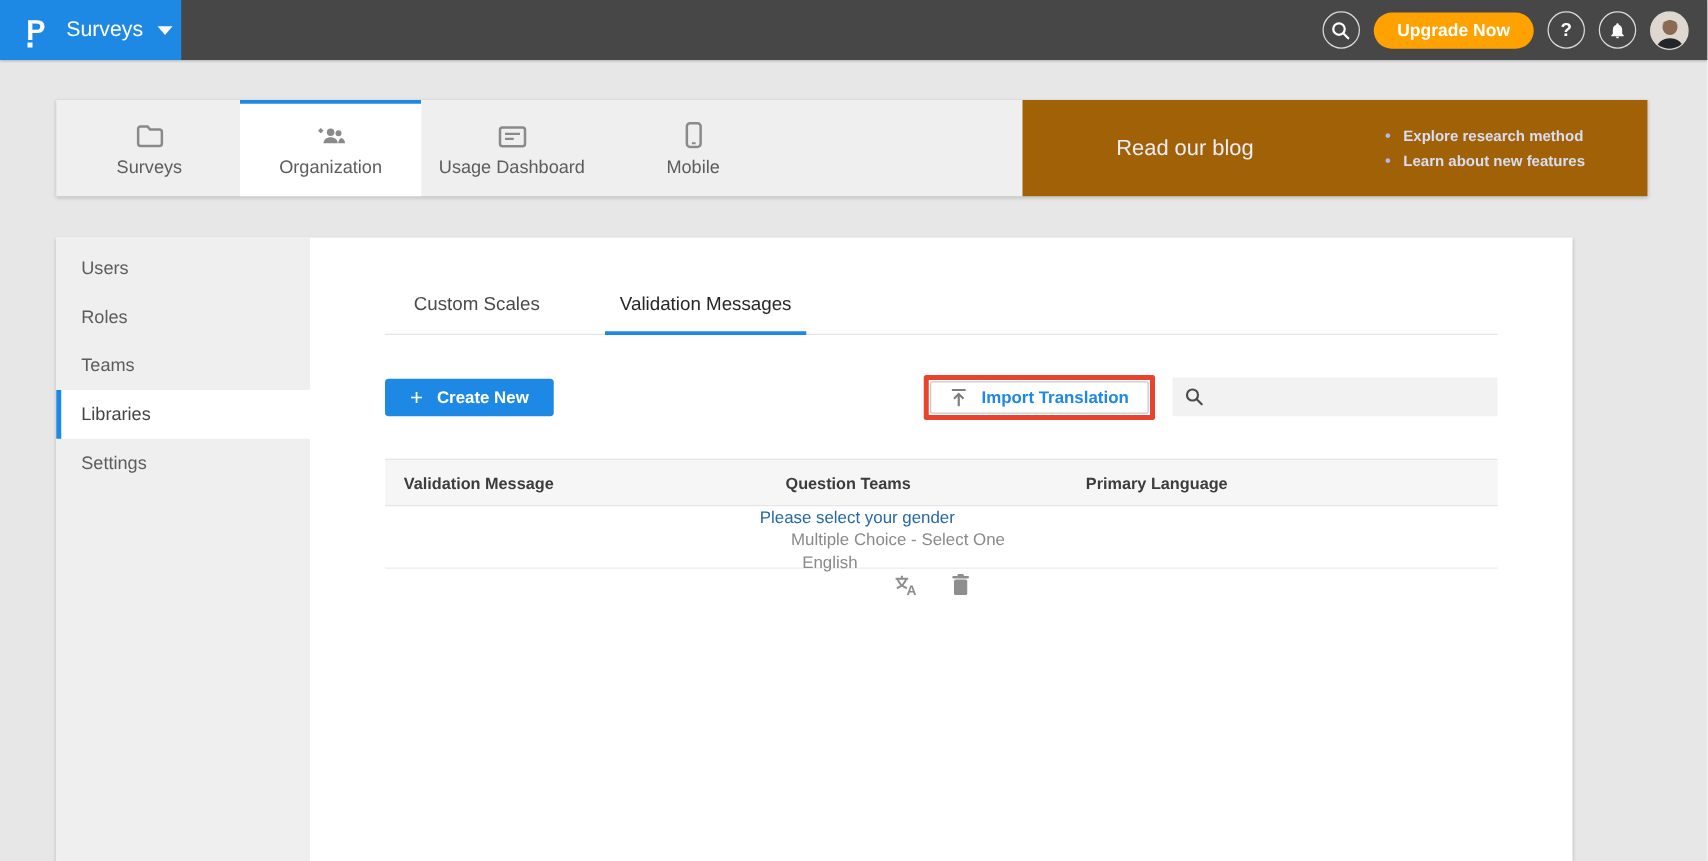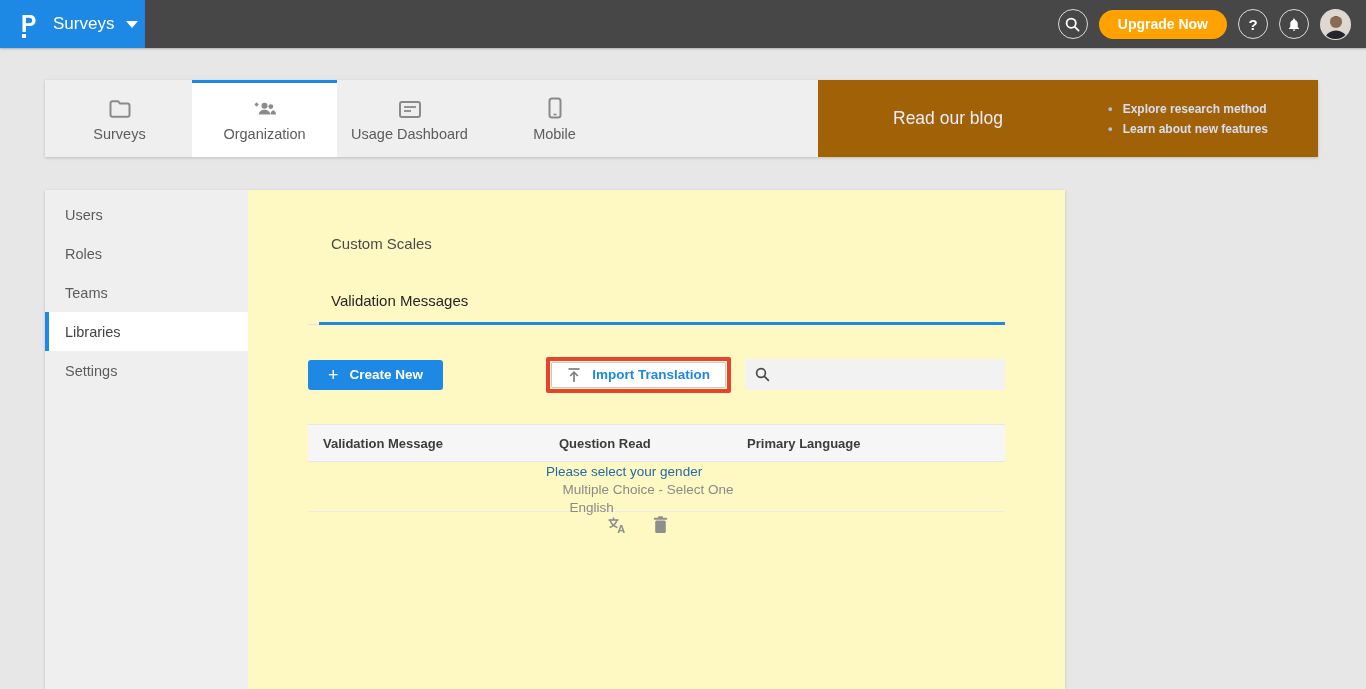--- a/index.html
+++ b/index.html
@@ -33,30 +33,30 @@
   .nav-tab .nicon { color:#8a8a8a; height:24px; display:flex; align-items:flex-end; }
   .nav-tab.active { background:#fff; box-shadow:inset 0 3px 0 #1e88e5; }
   .nav-tab-label { font-size:14.5px; }
   .banner { margin-left:auto; width:500px; height:77px; background:#a16207; display:flex; align-items:center; cursor:pointer; }
   .banner-title { color:#e9edf9; font-size:17.5px; margin-left:75px; white-space:nowrap; }
   .banner-bullets { margin-left:auto; margin-right:50px; list-style:none; }
   .banner-bullets li { color:#d7def4; font-size:12px; font-weight:bold; line-height:20px; white-space:nowrap; display:flex; align-items:center; }
   .banner-bullets li::before { content:"•"; color:#aebbe8; margin-right:10px; font-size:13px; }
 
   
-  .content-card { position:absolute; left:45px; top:190px; width:1020px; height:499px; background:#fef9c3; box-shadow:0 1px 3px rgba(0,0,0,.18); display:flex; }
+  .content-card { position:absolute; left:45px; top:190px; width:1213px; height:499px; background:#ffffff; box-shadow:0 1px 3px rgba(0,0,0,.18); display:flex; }
   .side-nav { width:203px; background:#efeff0; flex:0 0 auto; padding-top:5px; }
   .side-item { height:39px; display:flex; align-items:center; padding-left:20px; font-size:14.5px; color:#5c5c5c; cursor:pointer; position:relative; }
   .side-item.active { background:#fff; color:#444; }
   .side-item.active::before { content:""; position:absolute; left:0; top:0; width:4px; height:39px; background:#1e88e5; }
 
   .main { flex:1; padding:0 60px; }
 
   
-  .ctabs { margin-top:45px; border-bottom:1px solid #e3e3e3; display:flex; gap:25px; padding-left:11px;flex-direction:column; }
+  .ctabs { margin-top:45px; border-bottom:1px solid #e3e3e3; display:flex; gap:40px; padding-left:11px; }
   .ctab { font-size:15px; color:#4a4a4a; padding:0 12px 13px 12px; cursor:pointer; border-bottom:3px solid transparent; margin-bottom:-1px; }
   .ctab.active { color:#262626; font-weight:normal; border-bottom-color:#1e88e5; }
 
   
   .toolbar { margin-top:31px; display:flex; align-items:center; height:37px; }
   .create-btn { height:30px; padding:0 20px; background:#1e88e5; color:#fff; border:none; border-radius:3px; font-size:13.5px; font-weight:bold; font-family:"Liberation Sans",sans-serif; display:flex; align-items:center; gap:11px; cursor:pointer; }
   .create-btn .plus { font-size:18px; font-weight:normal; line-height:1; }
   .import-wrap { margin-left:auto; border:4px solid #e8432d; border-radius:2px; padding:1px; }
   .import-btn { height:26px; background:#fff; border:1px solid #c9c9c9; border-radius:2px; padding:0 15px; display:flex; align-items:center; gap:11px; color:#1e88e5; font-size:13.5px; font-weight:bold; font-family:"Liberation Sans",sans-serif; cursor:pointer; }
   .search-box { margin-left:14px; width:260px; height:31px; background:#f2f2f3; display:flex; align-items:center; padding-left:10px; gap:8px; }
@@ -220,21 +220,21 @@
               <line x1="9.4" y1="9.4" x2="13.4" y2="13.4" stroke="#4a4a4a" stroke-width="1.7" stroke-linecap="round"></line>
             </svg>
         </span>
         <input type="text" value="" style="">
       </div>
     </div>
 
     <div class="vtable">
       <div class="t-head">
         <div class="cell c1">Validation Message</div>
-        <div class="cell c2">Question Read</div>
+        <div class="cell c2">Question Teams</div>
         <div class="cell c3">Primary Language</div>
         <div class="cell c4"></div>
       </div>
 
       <div class="t-row">
         <div class="c1">
           <span class="msg-link">Please select your gender</span>
         </div>
         <div class="c2">
           <span class="muted">Multiple Choice - Select One</span>

